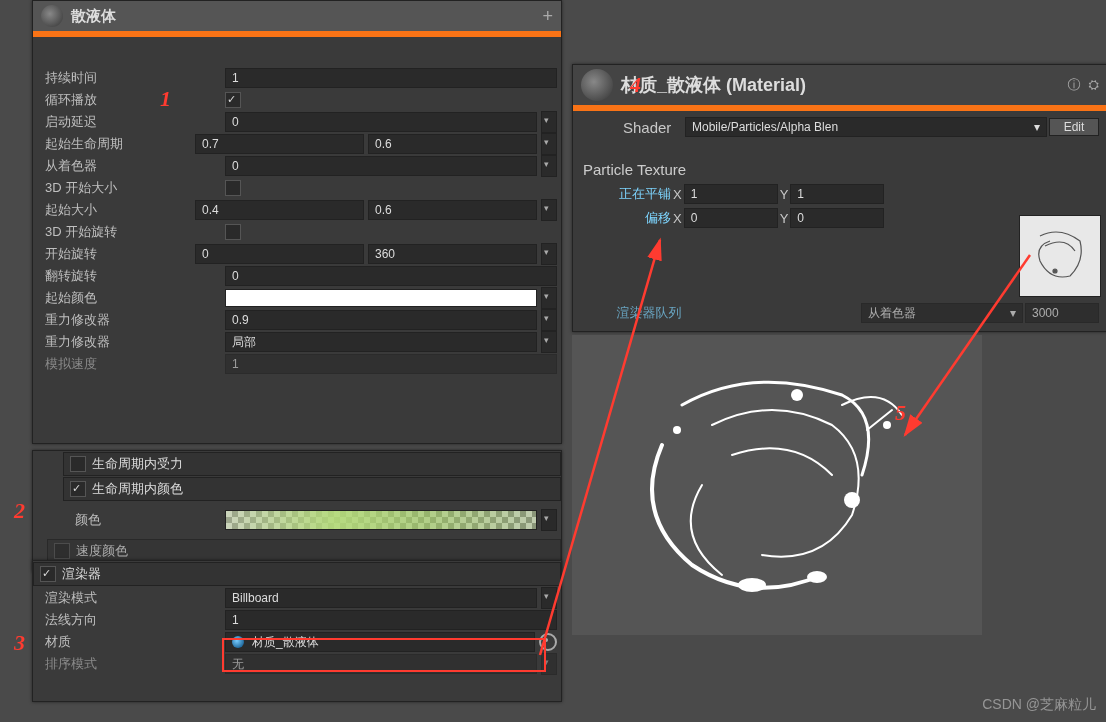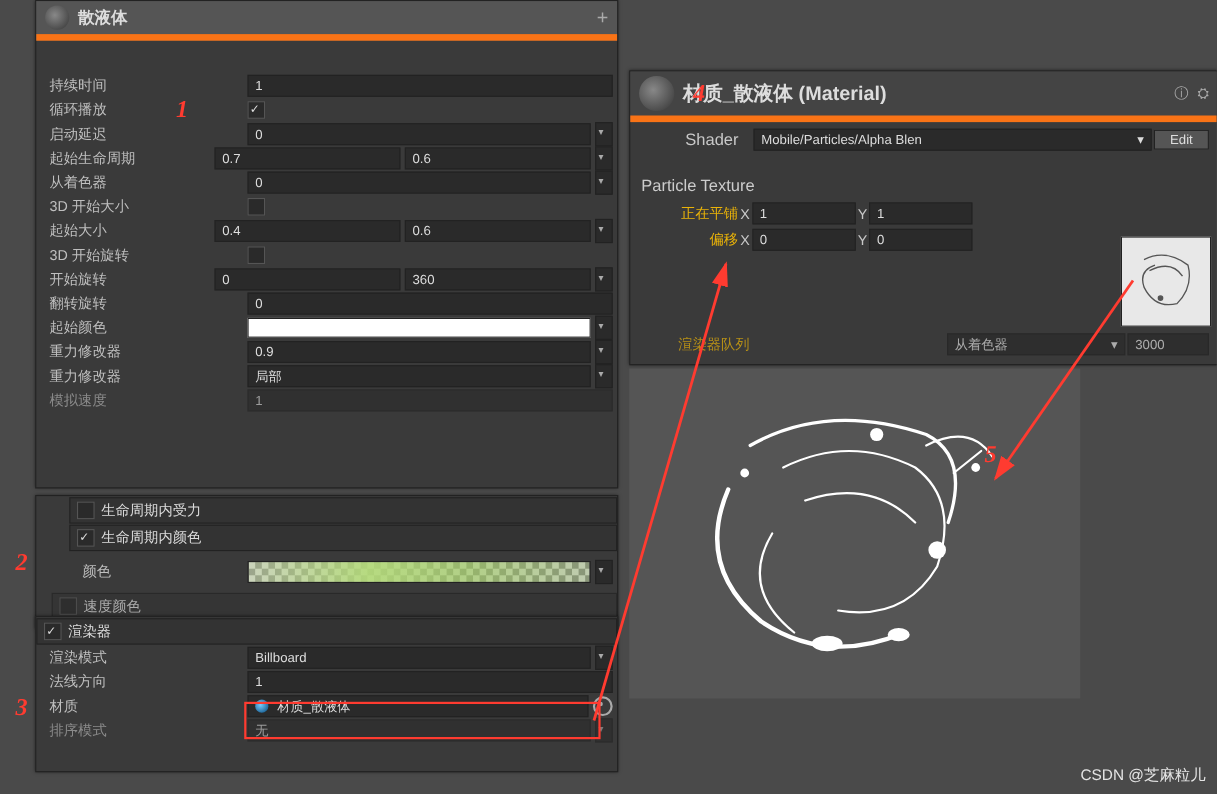--- a/index.html
+++ b/index.html
@@ -27,27 +27,27 @@
   .p3{left:32px;top:560px;width:528px;height:140px}
   .p4{left:572px;top:64px;width:534px;height:266px}
   .marker{position:absolute;color:#ff3b30;font-style:italic;font-family:Georgia,serif;font-size:22px;font-weight:bold;z-index:30}
   .redbox{position:absolute;border:2px solid #ff3b30;z-index:25;pointer-events:none}
   .texprev{position:absolute;left:572px;top:335px;width:410px;height:300px;background:#555}
   .texprev svg{width:100%;height:100%}
   .ico{width:22px;height:22px;border-radius:50%;background:radial-gradient(circle at 40% 40%,#888,#333);display:inline-block}
   .swatch{width:80px;height:80px;background:#e8e8e8;border:1px solid #222;position:absolute;right:6px;top:150px;display:flex;align-items:center;justify-content:center}
   .swatch svg{width:70px;height:70px}
   .matrow{display:flex;align-items:center;gap:2px;padding:2px 8px}
-  .matlbl{width:90px;text-align:right;color:#eab308}
+  .matlbl{width:90px;text-align:right;color:#7dd3fc}
   .miniinp{background:#2a2a2a;border:1px solid #222;color:#ddd;height:18px;padding:0 6px;font-size:12px;width:80px}
   .plus{color:#aaa;font-size:18px}
   .rbtn{width:12px;height:12px;border-radius:50%;background:radial-gradient(circle at 40% 40%,#7cf,#047);display:inline-block;margin-right:4px}
   .odot{width:14px;height:14px;border-radius:50%;border:2px solid #aaa;display:inline-block;position:relative}
   .odot::after{content:"";width:4px;height:4px;border-radius:50%;background:#aaa;position:absolute;top:3px;left:3px}
-  .watermark{position:absolute;right:10px;bottom:8px;color:#ffffff;font-size:14px;opacity:.85;z-index:40}
+  .watermark{position:absolute;right:10px;bottom:8px;color:#a3a3a3;font-size:14px;opacity:.85;z-index:40}
   svg.arrow{position:absolute;z-index:28;pointer-events:none}
 </style>
 </head>
 <body>
 
 <div class="panel p1">
   <div class="hdr">
     <span class="ico"></span>
     <span class="hdr-title">散液体</span>
     <span class="plus">+</span>

